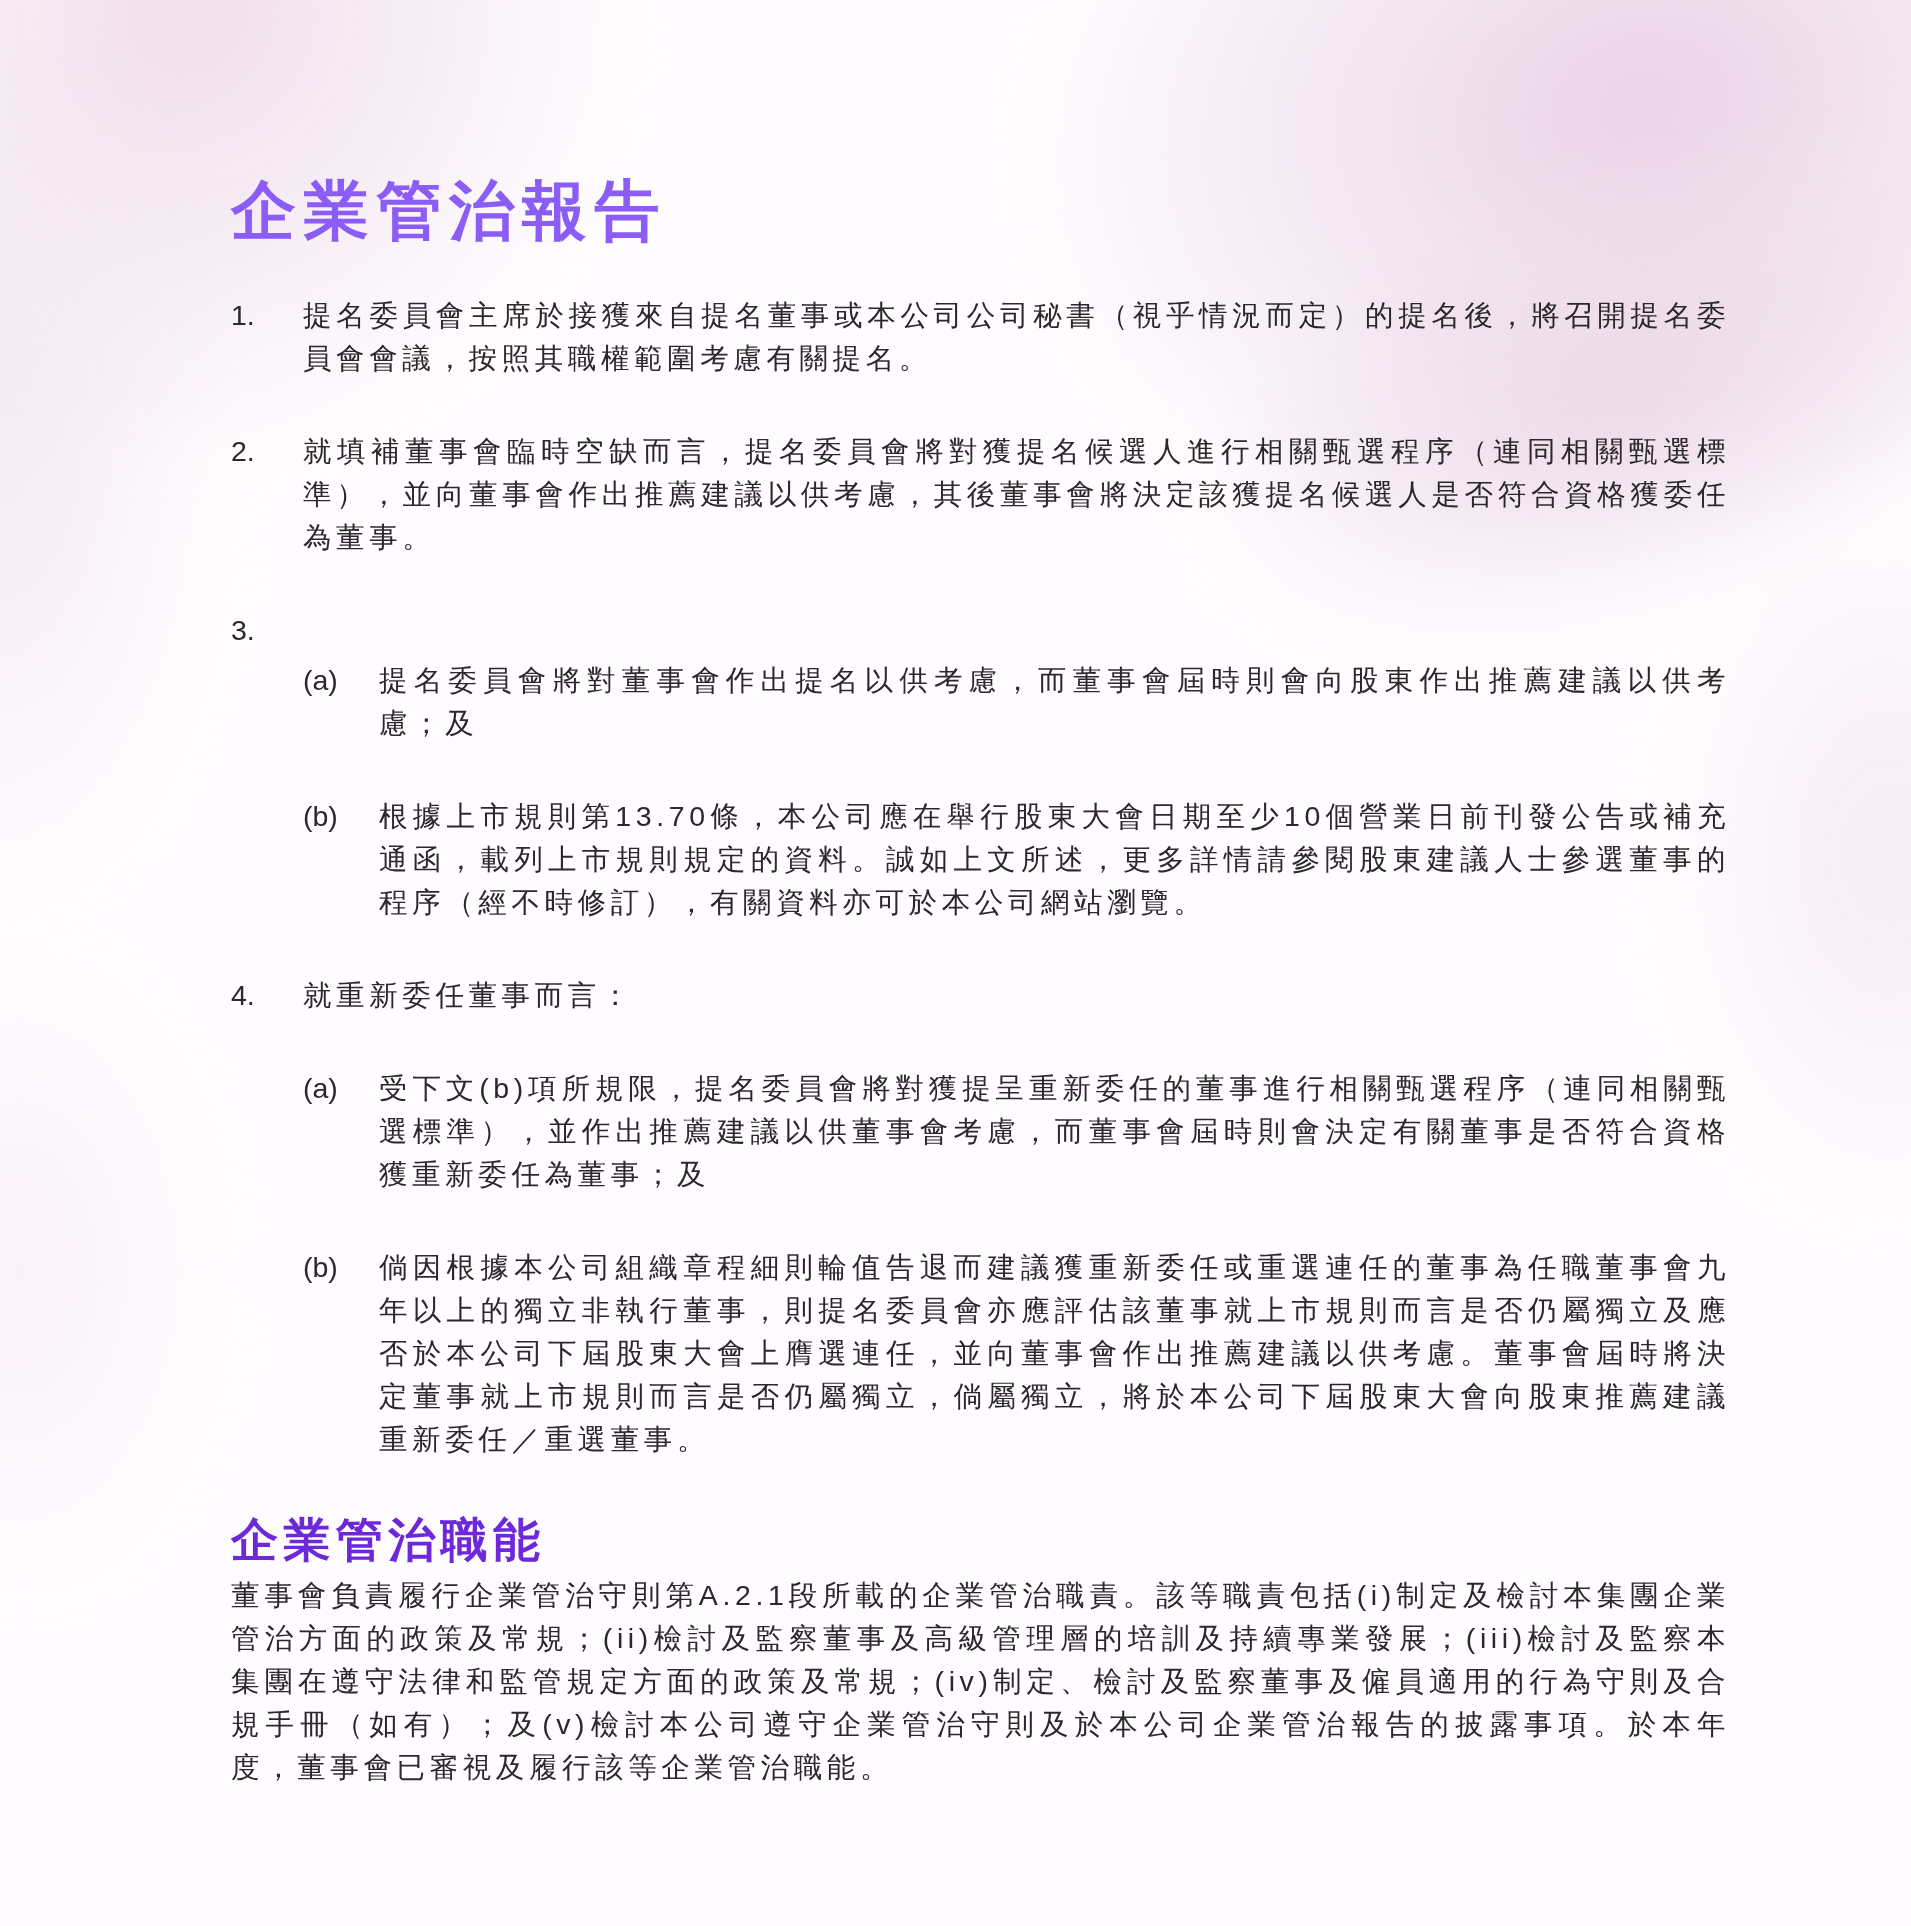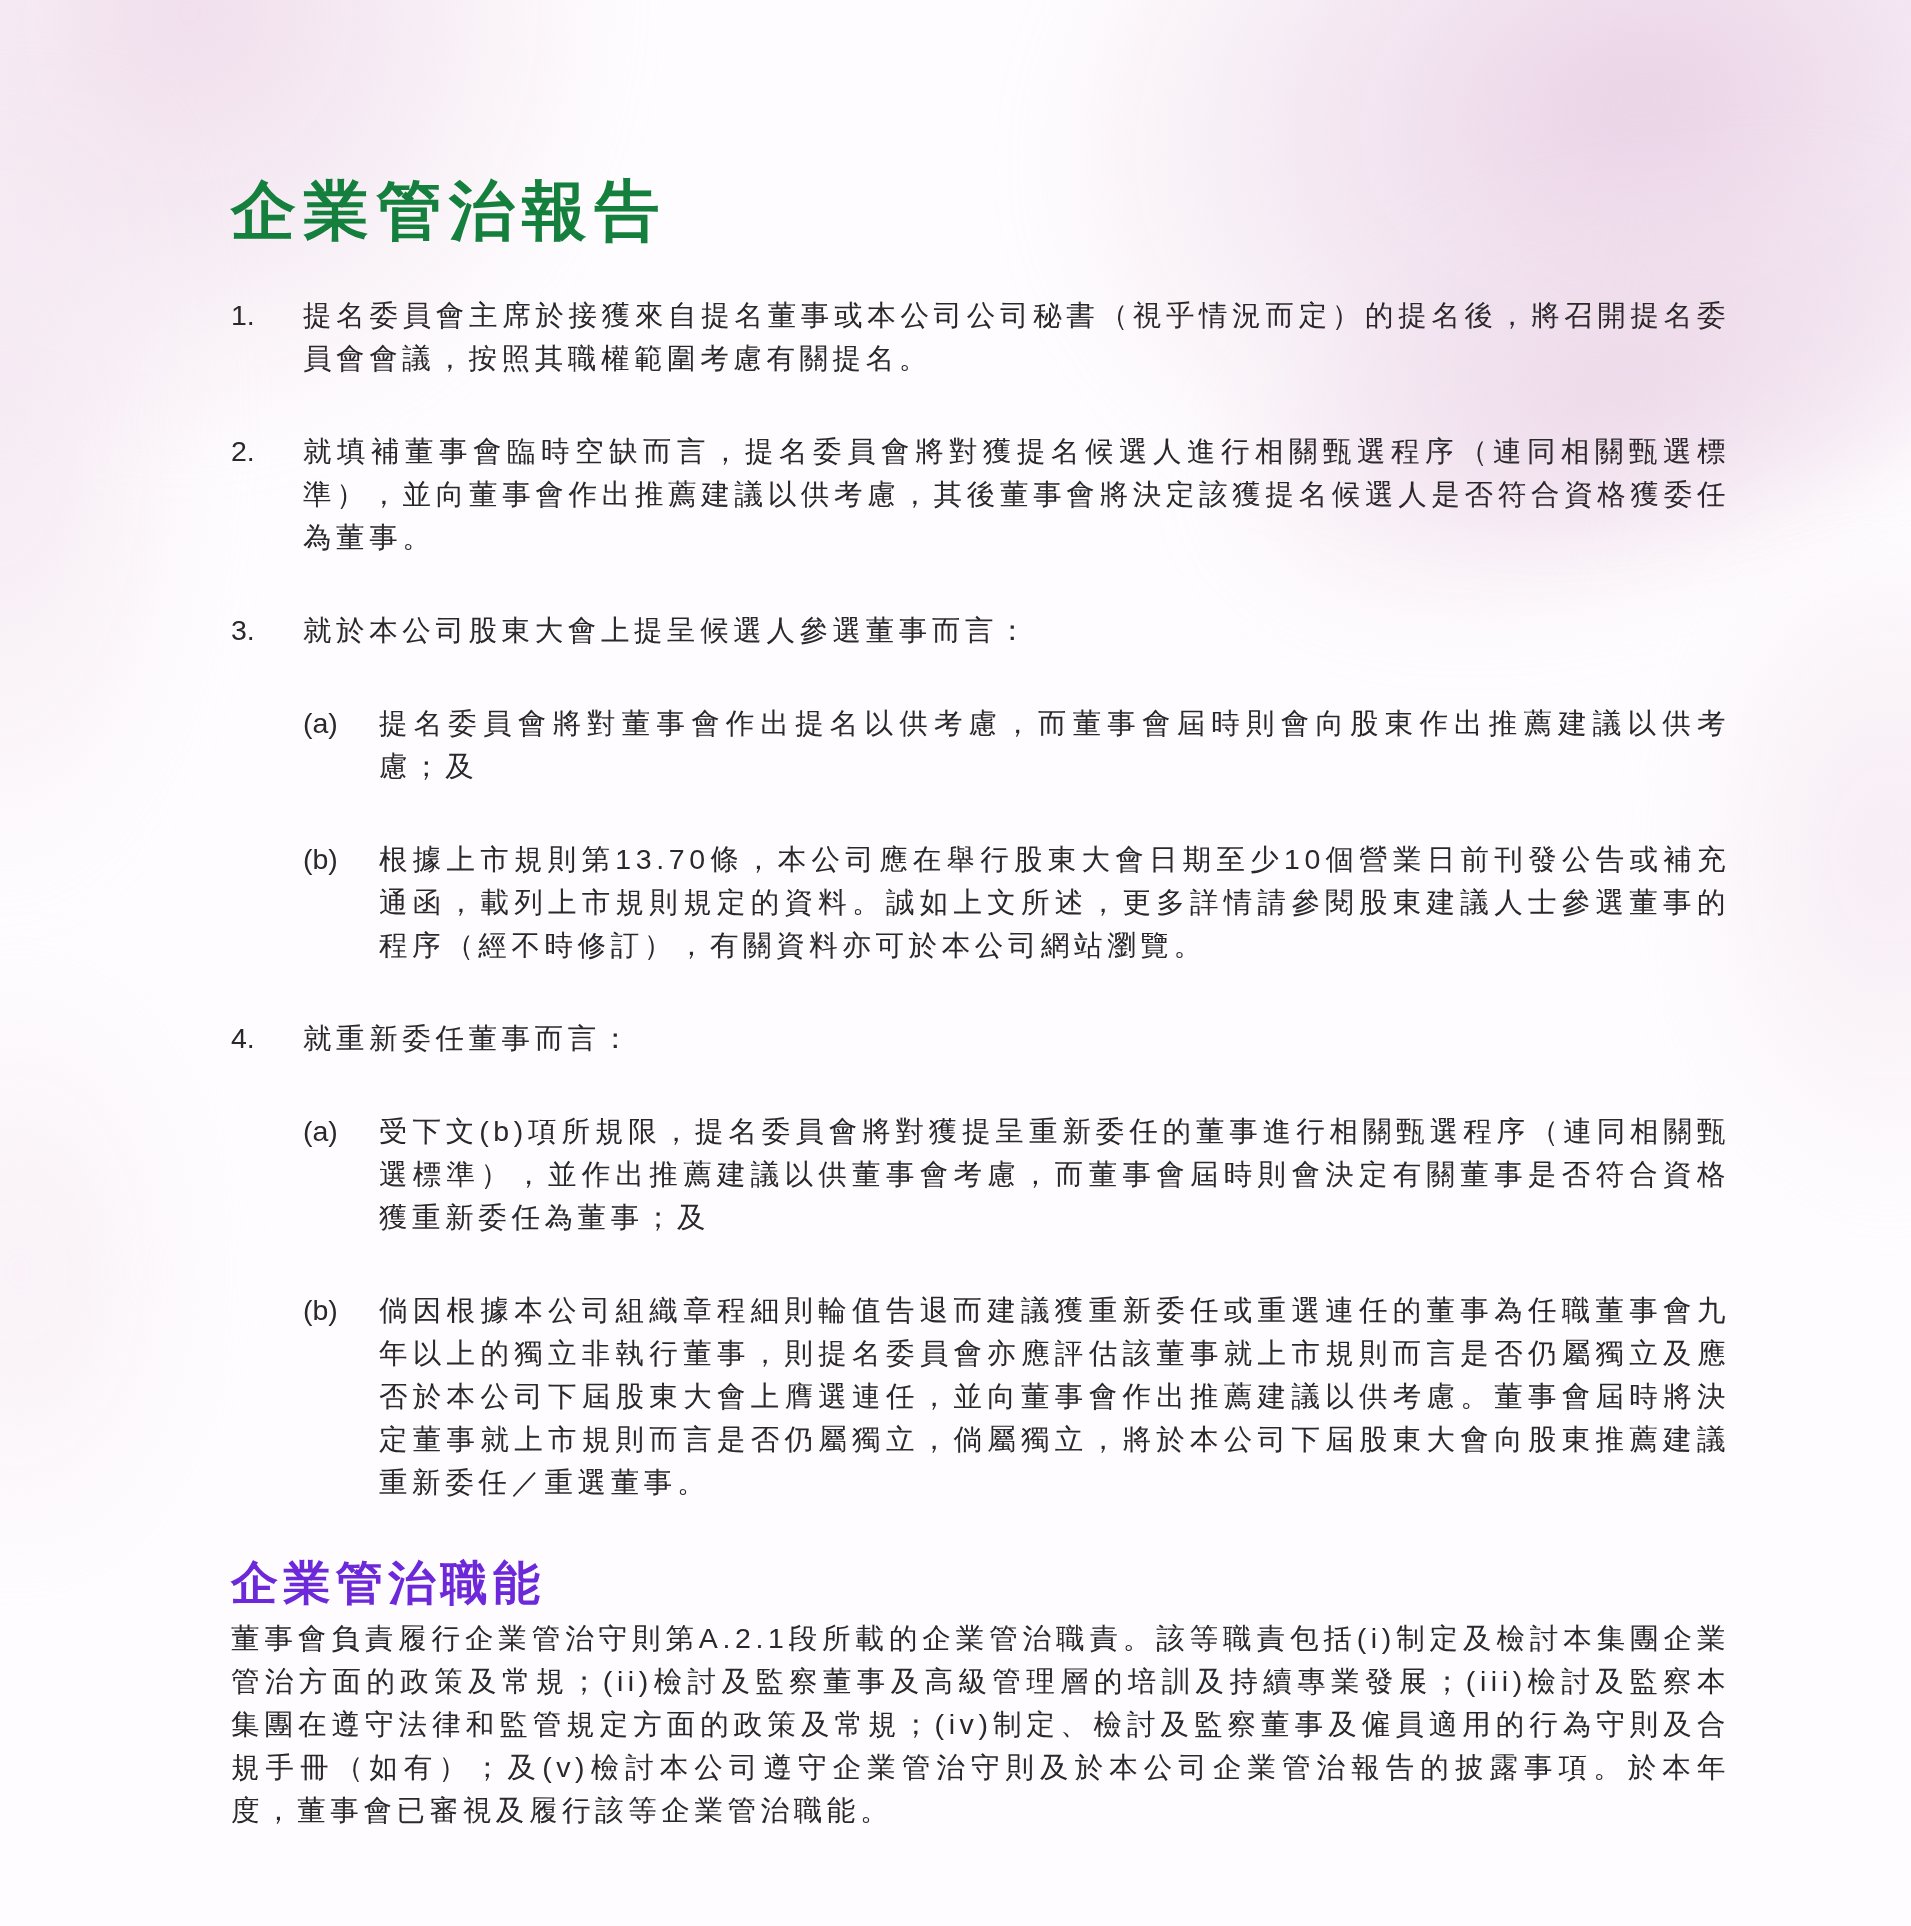--- a/index.html
+++ b/index.html
@@ -32,21 +32,21 @@
     filter:blur(35px);}
   
   .content{
     position:absolute;left:231px;top:0;width:1499px;
     color:#2b282b;font-size:28.5px;line-height:43px;letter-spacing:4.6px;
     text-align:justify;text-align-last:left;
   }
   .page-title{
     margin:178px 0 0 0;
     font-size:65px;line-height:66px;letter-spacing:7.7px;
-    font-weight:bold;color:#15803d;text-align:left;
+    font-weight:bold;color:#8b5cf6;text-align:left;
   }
   .intro{margin:111px 0 0 0;}
   .li{display:flex;margin-top:50px;}
   .li-num{flex:none;width:72px;letter-spacing:0;}
   .li-body{flex:1;min-width:0;}
   .sub{display:flex;margin-top:50px;}
   .sub-label{flex:none;width:76px;letter-spacing:0;}
   .sub-body{flex:1;min-width:0;}
   .para-c15{margin-top:46px;}
   .section-heading{
@@ -79,21 +79,20 @@
     </div>
 
     <div class="li">
       <span class="li-num">2.</span>
       <div class="li-body">就填補董事會臨時空缺而言，提名委員會將對獲提名候選人進行相關甄選程序（連同相關甄選標準），並向董事會作出推薦建議以供考慮，其後董事會將決定該獲提名候選人是否符合資格獲委任為董事。</div>
     </div>
 
     <div class="li">
       <span class="li-num">3.</span>
       <div class="li-body">
-        <div>就於本公司股東大會上提呈候選人參選董事而言：</div>
         <div class="sub">
           <span class="sub-label">(a)</span>
           <div class="sub-body">提名委員會將對董事會作出提名以供考慮，而董事會屆時則會向股東作出推薦建議以供考慮；及</div>
         </div>
         <div class="sub">
           <span class="sub-label">(b)</span>
           <div class="sub-body">根據上市規則第13.70條，本公司應在舉行股東大會日期至少10個營業日前刊發公告或補充通函，載列上市規則規定的資料。誠如上文所述，更多詳情請參閱股東建議人士參選董事的程序（經不時修訂），有關資料亦可於本公司網站瀏覽。</div>
         </div>
       </div>
     </div>

